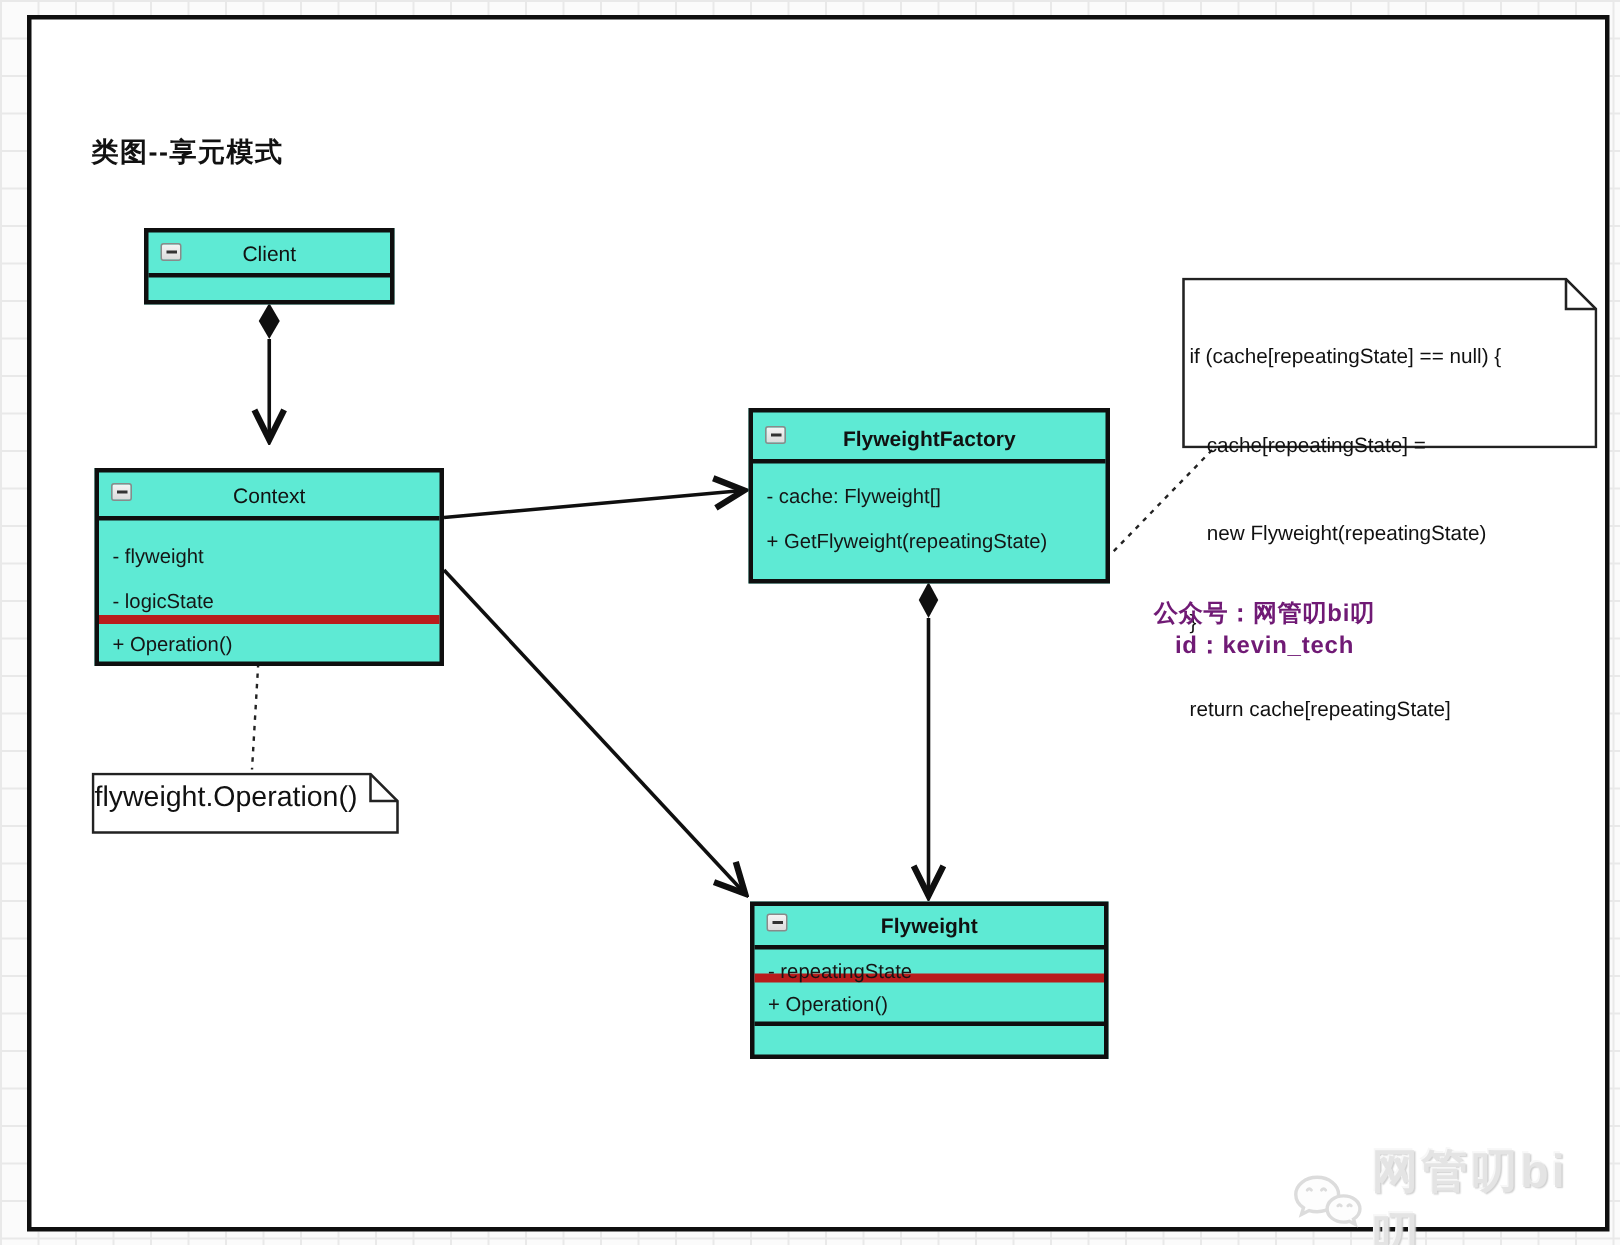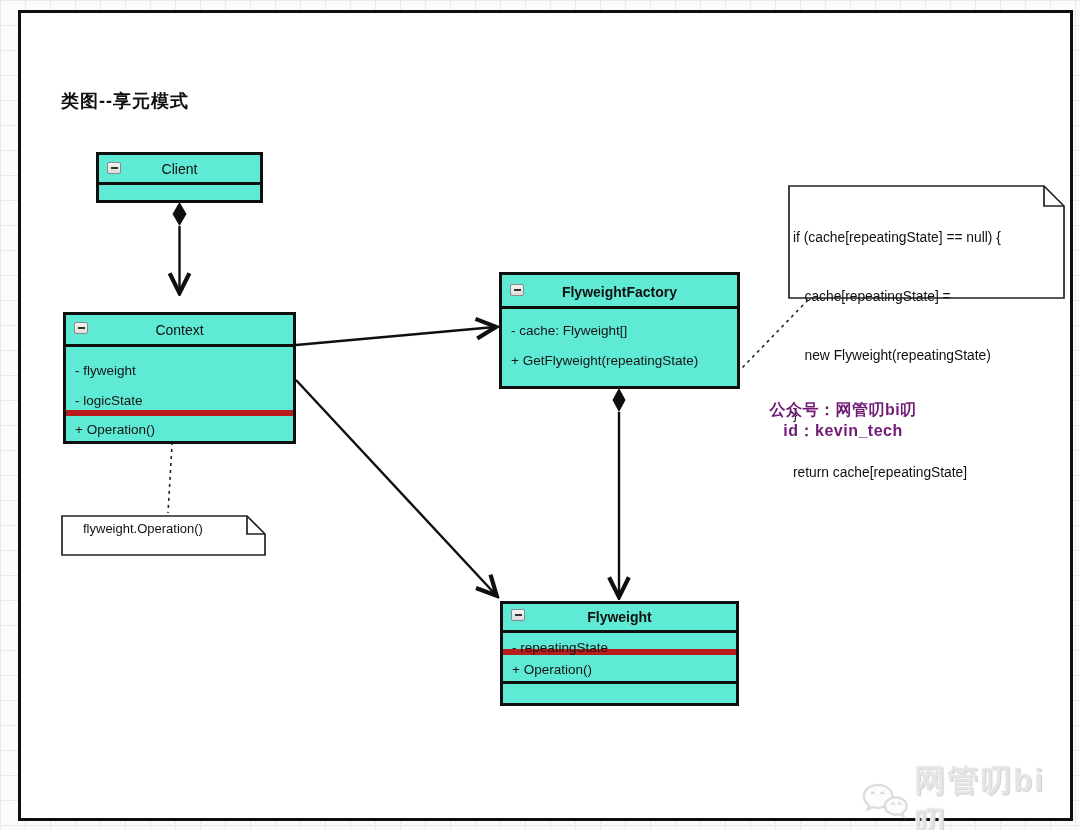--- a/index.html
+++ b/index.html
@@ -71,21 +71,21 @@
   .flyweight-box .member { line-height:29px; }
   .flyweight-box .tail-strip { height:6px; border-top:3px solid #0f0f0f; }
 
   
   .uml-note { position:absolute; }
   .uml-note svg { position:absolute; left:0; top:0; }
   .note-text { position:relative; font-size:13.8px; color:#111; white-space:pre; }
   .code-note { left:767px; top:172px; width:277px; height:114px;border-radius:12px; }
   .code-note .note-text { padding:4px 0 0 5px; line-height:19.6px; }
   .op-note { left:40px; top:502px; width:205px; height:41px; }
-  .op-note .note-text { padding:6px 0 0 22px; font-size:13px; }
+  .op-note .note-text { padding:6px 0 0 2px; font-size:19px; }
 
   
   .account-note {
     position:absolute; left:702px; top:386px; width:240px;
     text-align:center; font-size:16px; font-weight:600; color:#701a75;
     line-height:21px; letter-spacing:0.5px;
   }
   .watermark {
     position:absolute; left:840px; top:747px; display:flex; align-items:center;
   }

